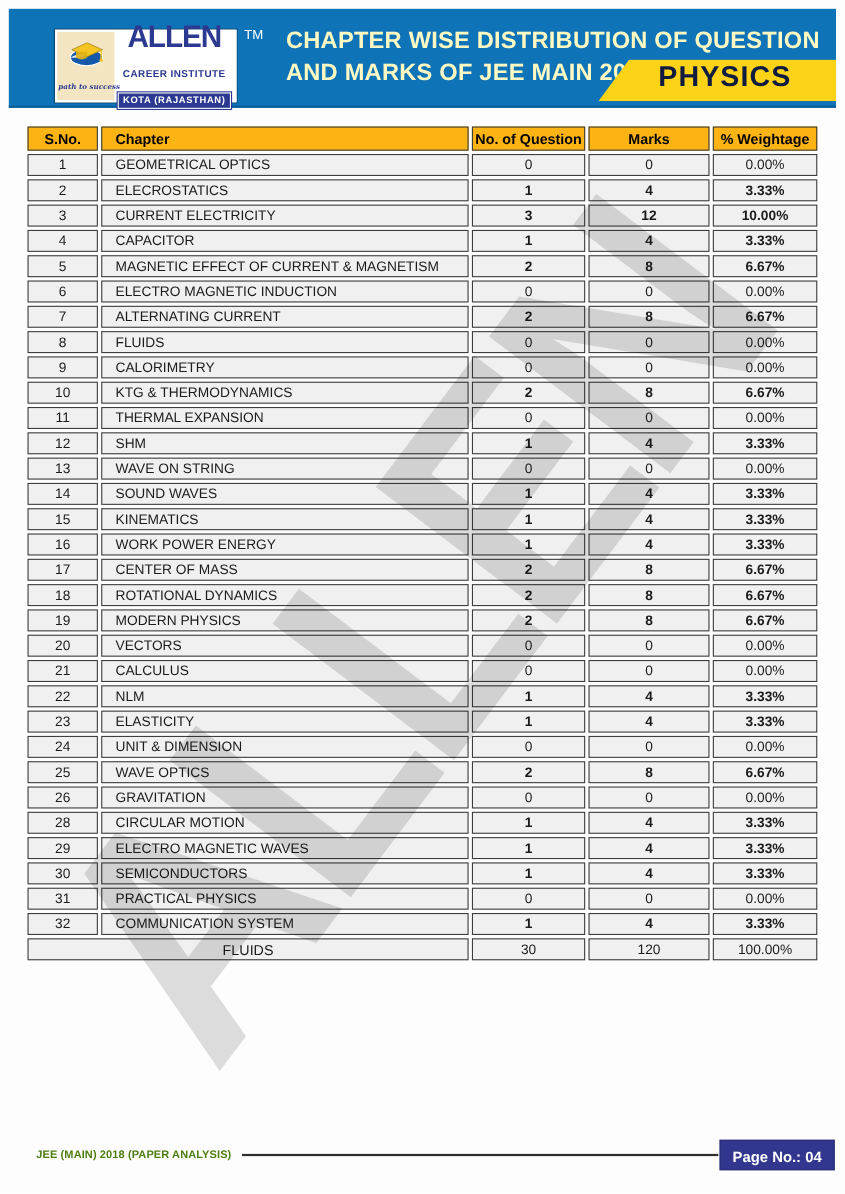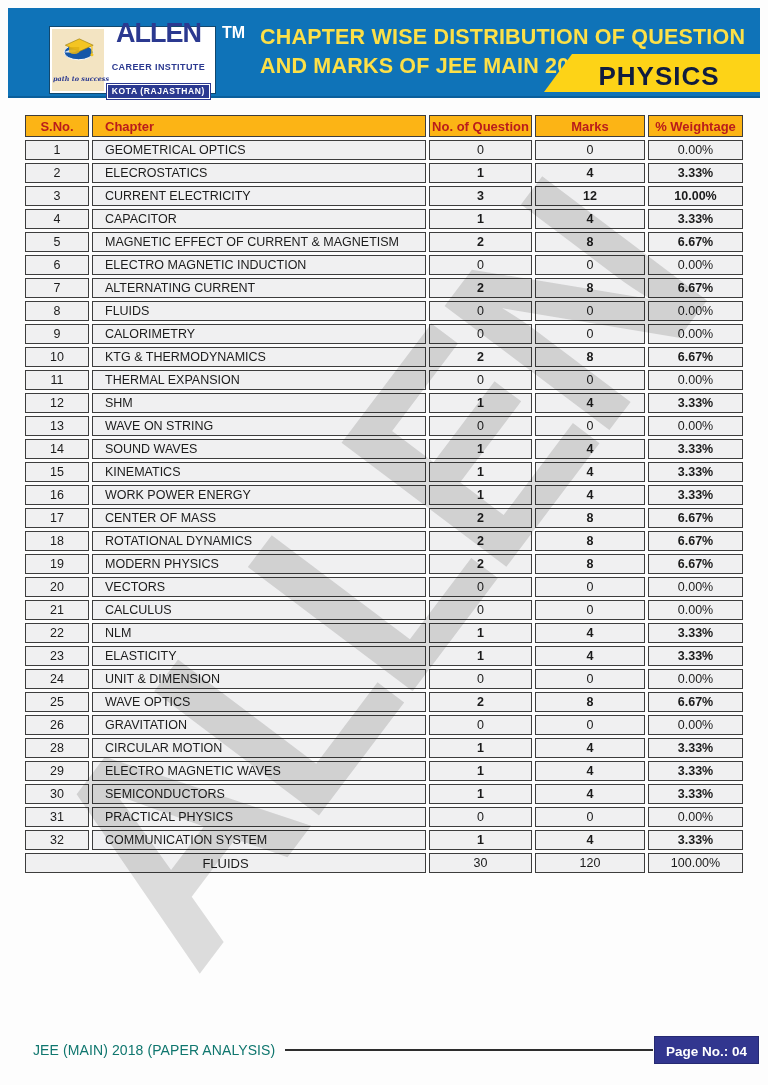--- a/index.html
+++ b/index.html
@@ -45,47 +45,47 @@
     font-size:9px; font-weight:700; color:#2b3990; letter-spacing:.4px;
     margin-top:17px; white-space:nowrap;
   }
   .logo-kota {
     margin-top:12px; background:#2b3990; color:#fff; font-weight:700;
     font-size:8.5px; letter-spacing:.6px; padding:1px 4px 2px;
     border:1px solid #fff; box-shadow:0 0 0 1px #2b3990; white-space:nowrap;
   }
   .tm-mark {
     position:absolute; left:214px; top:16px; color:#fff;
-    font-size:16px; font-weight:700;
+    font-size:12px; font-weight:400;
   }
   .banner-title {
     position:absolute; left:252px; top:15px;
-    color:#fde047; font-weight:700; font-size:21.5px; line-height:29px;
+    color:#fef9c3; font-weight:700; font-size:21.5px; line-height:29px;
     letter-spacing:.2px; white-space:nowrap;
   }
   .subject-box {
     position:absolute; right:0; bottom:4px; width:216px; height:38px;
     background:#fdd317;
     clip-path:polygon(28px 0, 100% 0, 100% 100%, 0 100%);
-    display:flex; align-items:flex-end; justify-content:center;
+    display:flex; align-items:flex-start; justify-content:center;
   }
   .subject-label {
     font-size:26px; font-weight:800; color:#101c3f; letter-spacing:1px;
     padding-left:14px;
   }
 
   
   .table-wrap { position:absolute; left:22px; top:112px; width:724px; }
   table.dist {
     width:100%; table-layout:fixed;
     border-collapse:separate; border-spacing:3px;
   }
   th, td { border:1.5px solid #3d3d3d; overflow:hidden; white-space:nowrap; }
   th {
-    background:#fcb415; color:#b91c1c; font-weight:700;
+    background:#fcb415; color:#000000; font-weight:700;
     font-size:13px; height:22px; text-align:center;
   }
   td {
     background:#f0f0f1; color:#1b1b1b; font-size:12.5px;
     height:20px; text-align:center; font-weight:400;
   }
   th.col-chapter, td.cell-chapter { text-align:left; padding-left:12px; }
   td.emph { font-weight:700; }
   td.total-label { text-align:center; font-size:13px; }
 
@@ -97,21 +97,21 @@
     color:#d2d2d2; mix-blend-mode:multiply; opacity:.72;
     pointer-events:none; white-space:nowrap; line-height:1;
   }
 
   
   .footer {
     position:absolute; left:33px; right:10px; top:1033px; height:34px;
     display:flex; align-items:center;
   }
   .footer-label {
-    font-size:14px; font-weight:400; color:#0f766e; letter-spacing:.1px;
+    font-size:10px; font-weight:700; color:#4d7c0f; letter-spacing:.1px;
     white-space:nowrap;
   }
   .footer-line { flex:1; height:2.5px; background:#2e2e2e; margin:0 2px 0 10px; }
   .page-box {
     background:#32368f; color:#fff; font-size:13.5px; font-weight:700;
     padding:7px 11px 4px; white-space:nowrap;
     box-shadow:0 0 0 1px #262a72;
   }
 
   .cap-svg { width:38px; height:28px; }

